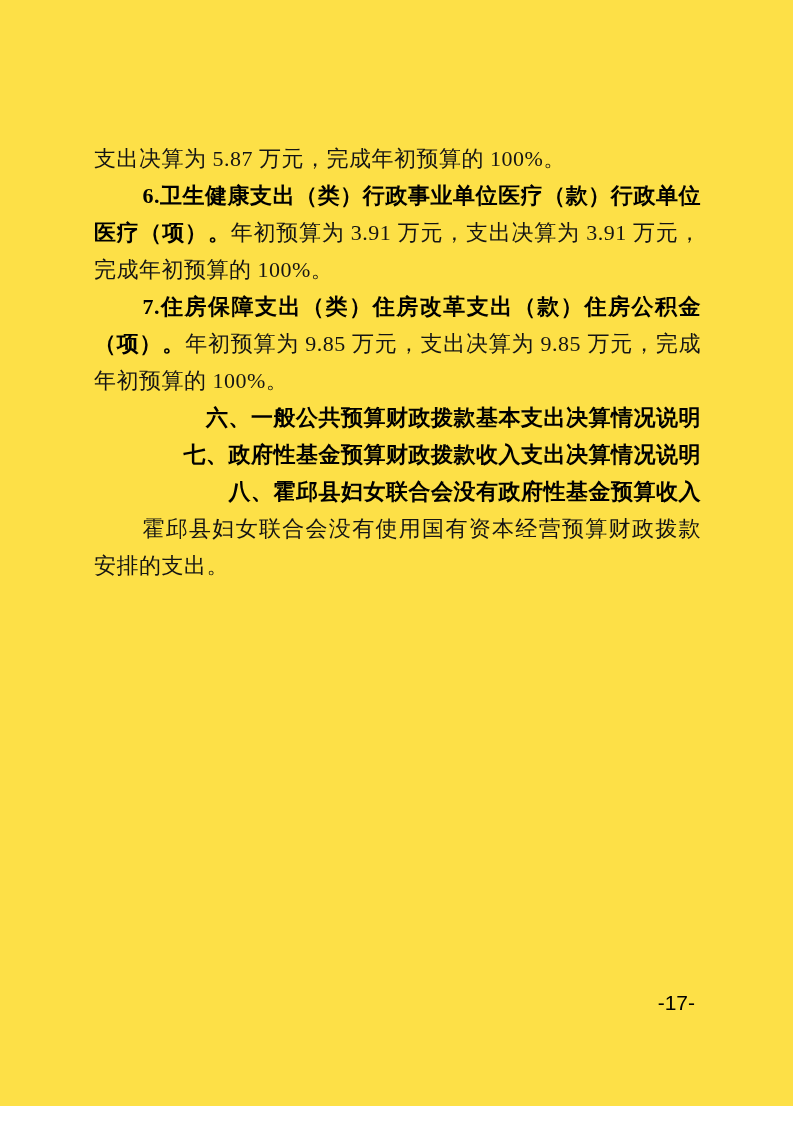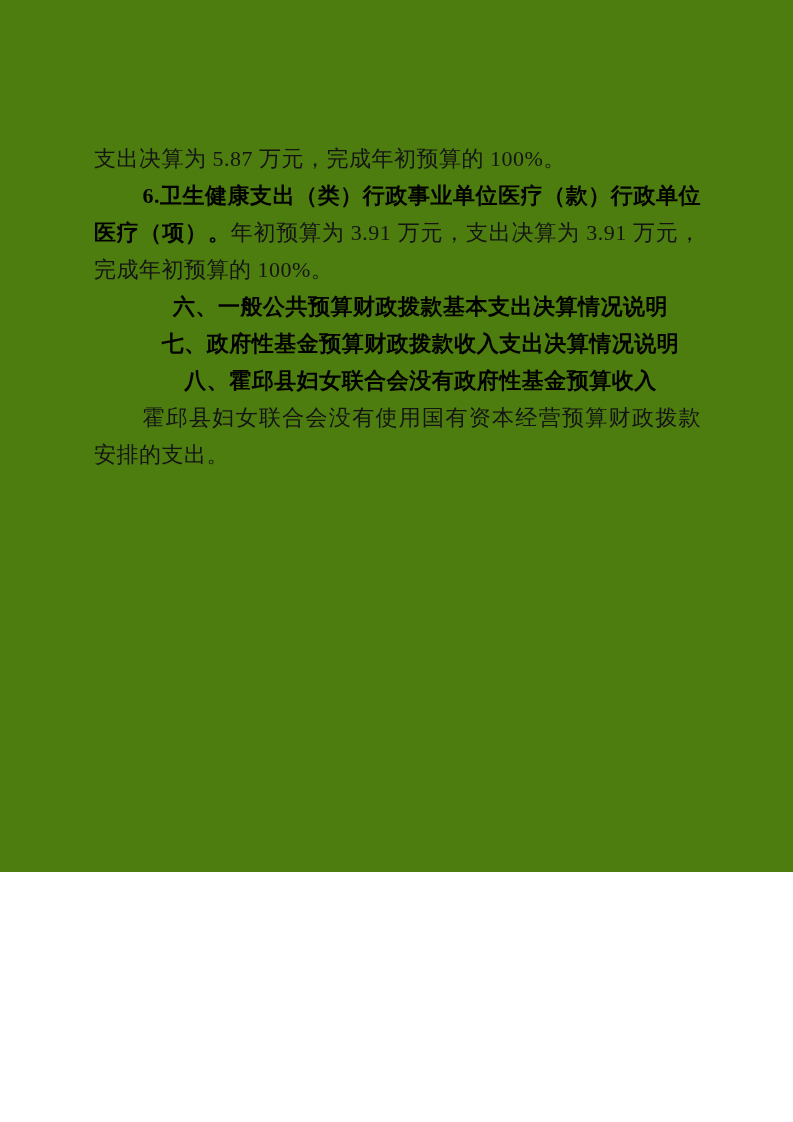--- a/index.html
+++ b/index.html
@@ -3,22 +3,22 @@
 <meta charset="utf-8">
 <style>
   html, body {
     margin: 0;
     padding: 0;
     background: #ffffff;
   }
   .page {
     position: relative;
     width: 793px;
-    height: 872px;
-    background: #4d7c0f;
+    height: 1106px;
+    background: #fde047;
     overflow: hidden;
   }
   .content {
     position: absolute;
     left: 94px;
     top: 140px;
     width: 607px;
   }
   .body-para {
     margin: 0;
@@ -33,21 +33,21 @@
   .indent { text-indent: 2.2em; }
   .lead-bold { font-weight: 700; color: #000000; margin-top: 36px; }
   .sec-heading {
     margin: 0;
     font-family: "Liberation Sans", "DejaVu Sans", sans-serif;
     font-size: 22px;
     line-height: 37px;
     font-weight: 700;
     color: #000000;
     text-indent: 2.1em;
-    text-align: center;
+    text-align: right;
     letter-spacing: 0.5px;
   }
   .page-number {
     position: absolute;
     right: 98px;
     top: 988px;
     font-family: "Liberation Sans", "DejaVu Sans", sans-serif;
     font-size: 21px;
     line-height: 30px;
     color: #000000;
@@ -57,20 +57,21 @@
 </head>
 <body>
 
 <div class="page">
   <div class="content">
 
     <p class="body-para">支出决算为 5.87 万元，完成年初预算的 100%。</p>
 
     <p class="body-para indent"><span class="lead-bold">6.卫生健康支出（类）行政事业单位医疗（款）行政单位医疗（项）。</span><span>年初预算为 3.91 万元，支出决算为 3.91 万元，完成年初预算的 100%。</span></p>
 
+    <p class="body-para indent"><span class="lead-bold">7.住房保障支出（类）住房改革支出（款）住房公积金（项）。</span><span>年初预算为 9.85 万元，支出决算为 9.85 万元，完成年初预算的 100%。</span></p>
 
     <h2 class="sec-heading">六、一般公共预算财政拨款基本支出决算情况说明</h2>
 
 
 
     <h2 class="sec-heading">七、政府性基金预算财政拨款收入支出决算情况说明</h2>
 
 
     <h2 class="sec-heading">八、霍邱县妇女联合会没有政府性基金预算收入</h2>
 

